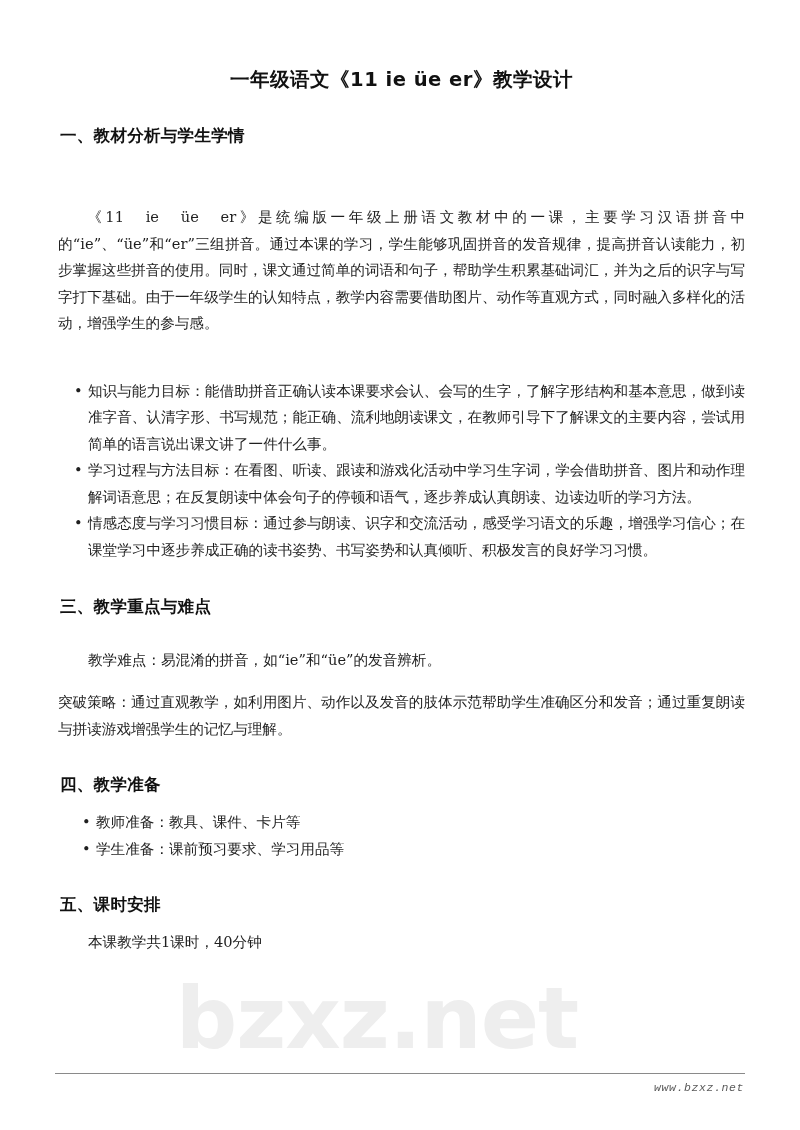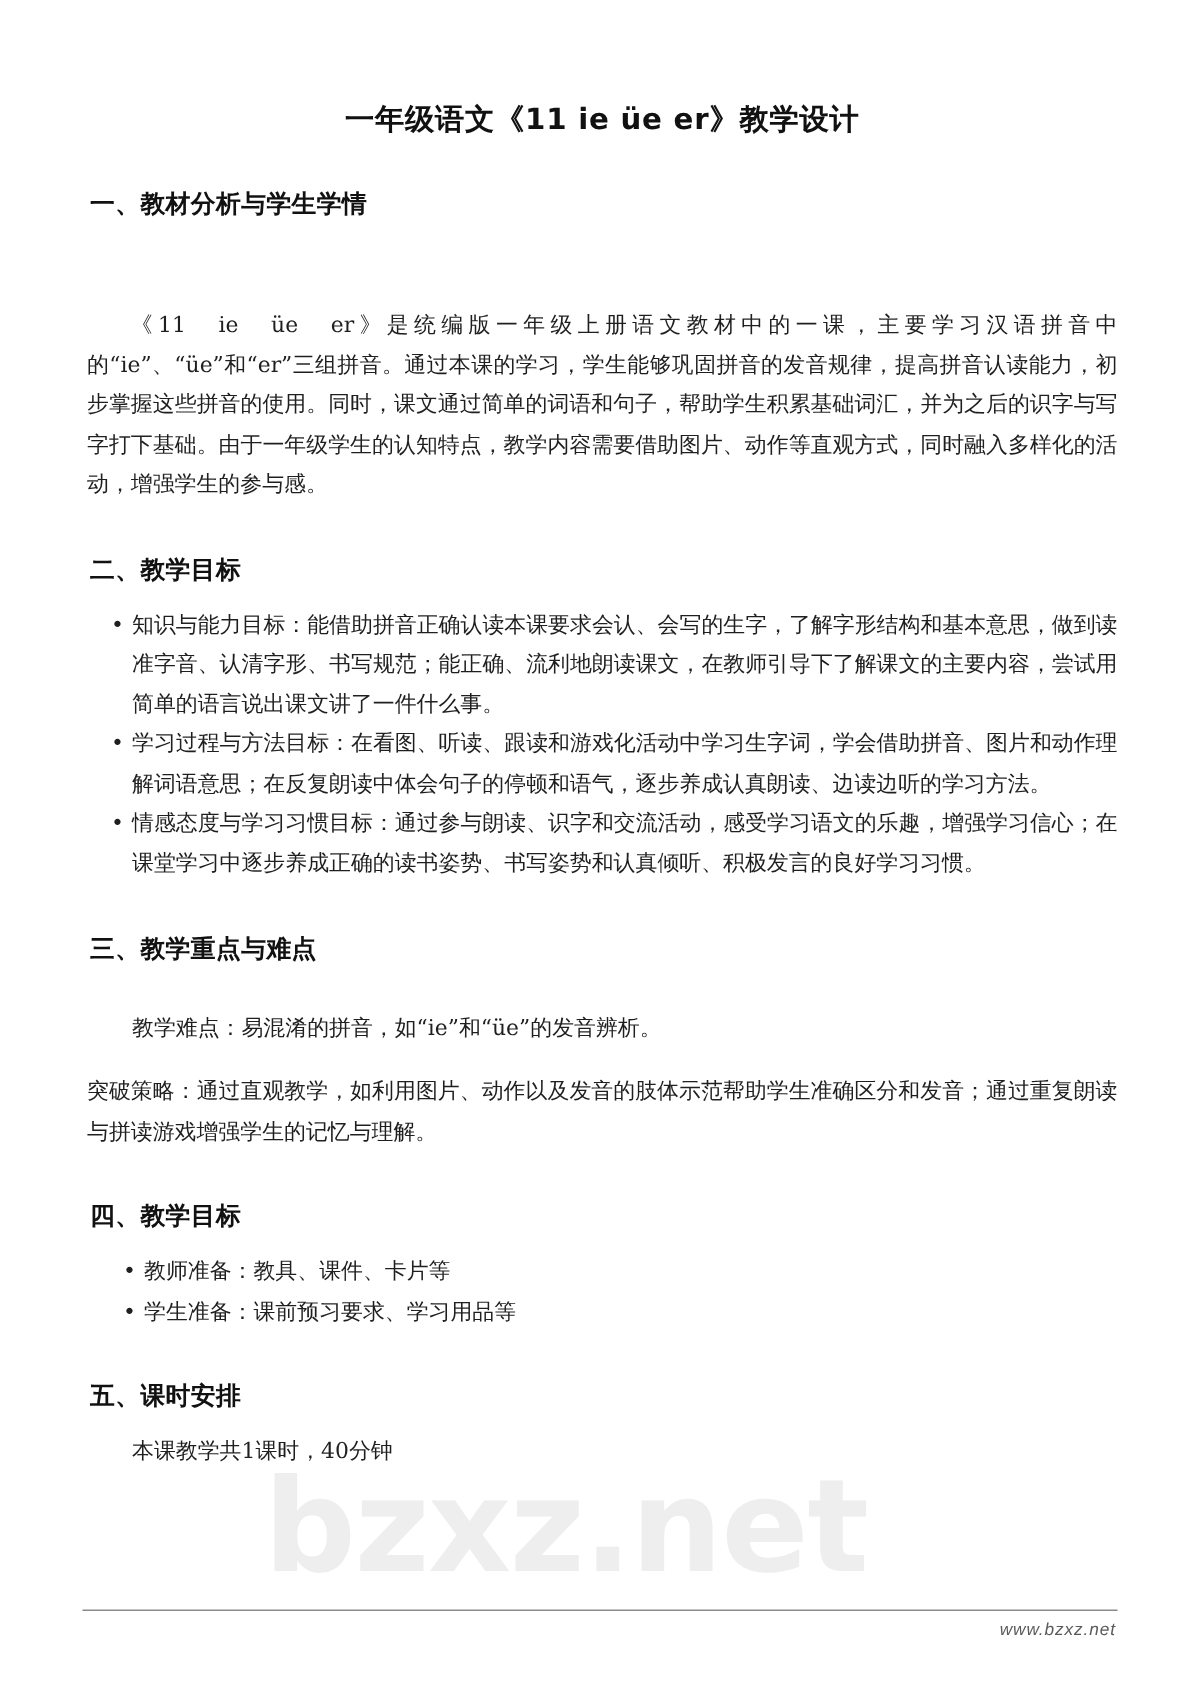--- a/index.html
+++ b/index.html
@@ -114,21 +114,21 @@
     width: 690px;
     top: 1073px;
     height: 0;
     border-top: 1.4px solid #8a8a8a;
     z-index: 3;
   }
   #footer-url {
     position: absolute;
     right: 56px;
     top: 1081px;
-    font-family: Liberation Sans, sans-serif;
+    font-family: Liberation Mono, monospace;
     font-style: italic;
     font-size: 11.5px;
     letter-spacing: 0.6px;
     color: #5a5a5a;
     z-index: 3;
   }
 </style>
 </head>
 <body>
 
@@ -141,40 +141,39 @@
     <h1 class="doc-title">一年级语文《11 ie üe er》教学设计</h1>
 
     <div class="gap-title-s1"></div>
 
     <h2 class="section-heading">一、教材分析与学生学情</h2>
     <div class="gap-head-body"></div>
     <p class="para indent">《11　ie　üe　er》是统编版一年级上册语文教材中的一课，主要学习汉语拼音中的“ie”、“üe”和“er”三组拼音。通过本课的学习，学生能够巩固拼音的发音规律，提高拼音认读能力，初步掌握这些拼音的使用。同时，课文通过简单的词语和句子，帮助学生积累基础词汇，并为之后的识字与写字打下基础。由于一年级学生的认知特点，教学内容需要借助图片、动作等直观方式，同时融入多样化的活动，增强学生的参与感。</p>
 
     <div class="gap-block-lg"></div>
 
-    <h2 class="section-heading">二、教学目标</h2>
     <div class="gap-head-body"></div>
     <ul class="bullets">
       <li><span class="dot">•</span><span>知识与能力目标：能借助拼音正确认读本课要求会认、会写的生字，了解字形结构和基本意思，做到读准字音、认清字形、书写规范；能正确、流利地朗读课文，在教师引导下了解课文的主要内容，尝试用简单的语言说出课文讲了一件什么事。</span></li>
       <li><span class="dot">•</span><span>学习过程与方法目标：在看图、听读、跟读和游戏化活动中学习生字词，学会借助拼音、图片和动作理解词语意思；在反复朗读中体会句子的停顿和语气，逐步养成认真朗读、边读边听的学习方法。</span></li>
       <li><span class="dot">•</span><span>情感态度与学习习惯目标：通过参与朗读、识字和交流活动，感受学习语文的乐趣，增强学习信心；在课堂学习中逐步养成正确的读书姿势、书写姿势和认真倾听、积极发言的良好学习习惯。</span></li>
     </ul>
 
     <div class="gap-block-lg"></div>
 
     <h2 class="section-heading">三、教学重点与难点</h2>
     <div class="gap-head-body"></div>
     <div class="gap-para"></div>
     <p class="para pad-left">教学难点：易混淆的拼音，如“ie”和“üe”的发音辨析。</p>
     <div class="gap-para"></div>
     <p class="para">突破策略：通过直观教学，如利用图片、动作以及发音的肢体示范帮助学生准确区分和发音；通过重复朗读与拼读游戏增强学生的记忆与理解。</p>
 
     <div class="gap-block-lg"></div>
 
-    <h2 class="section-heading">四、教学目标</h2>
+    <h2 class="section-heading">四、教学准备</h2>
     <div class="gap-head-body"></div>
     <ul class="bullets compact">
       <li><span class="dot">•</span><span>教师准备：教具、课件、卡片等</span></li>
       <li><span class="dot">•</span><span>学生准备：课前预习要求、学习用品等</span></li>
     </ul>
 
     <div class="gap-block-lg"></div>
 
     <h2 class="section-heading">五、课时安排</h2>
     <div class="gap-head-body"></div>

